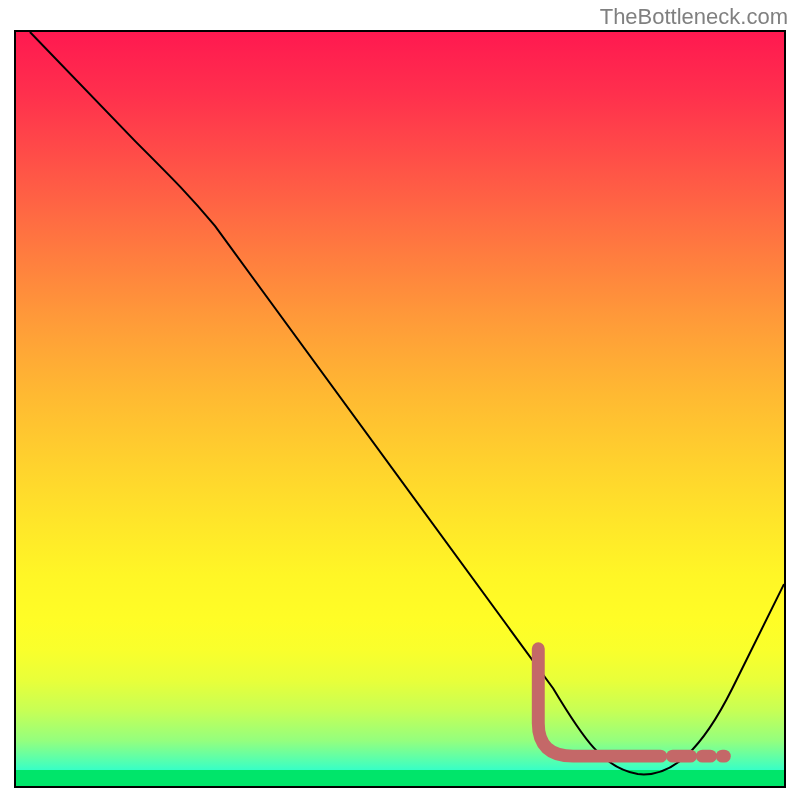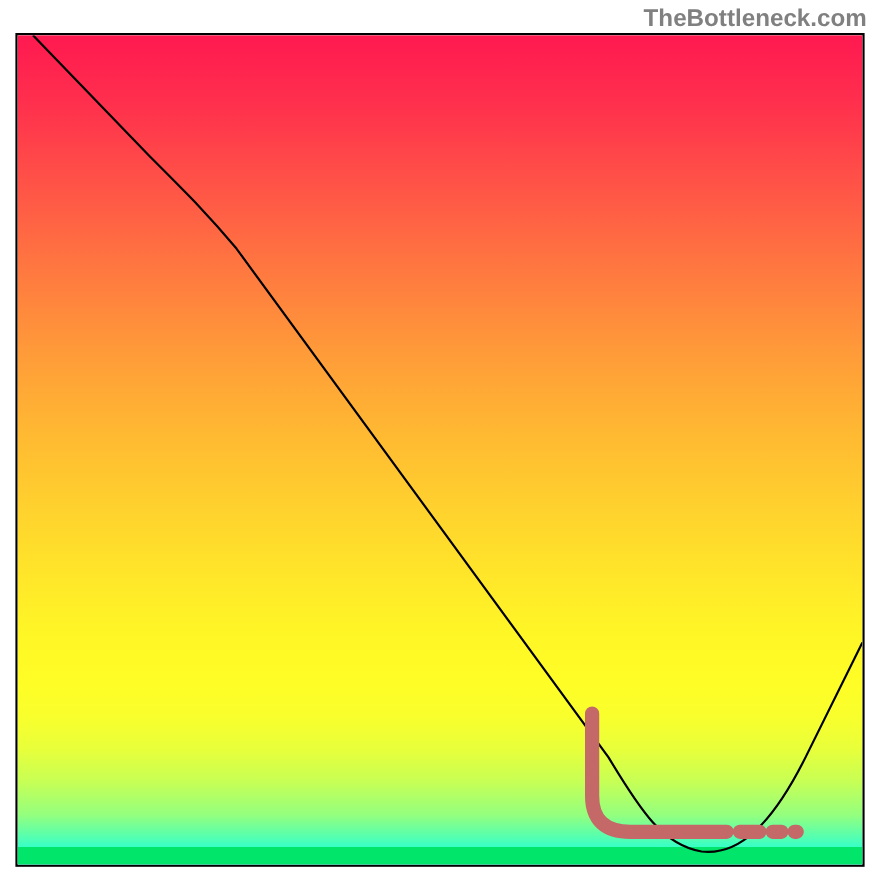--- a/index.html
+++ b/index.html
@@ -8,21 +8,21 @@
     height: 800px;
     background: #ffffff;
     position: relative;
     font-family: Arial, sans-serif;
   }
   .watermark {
     position: absolute;
     top: 4px;
     right: 12px;
     font-size: 22px;
-    font-weight: bold;
+    font-weight: normal;
     color: #808080;
     z-index: 10;
   }
   .plot-area {
     position: absolute;
     top: 30px;
     left: 14px;
     width: 772px;
     height: 758px;
     border: 2px solid #000000;

